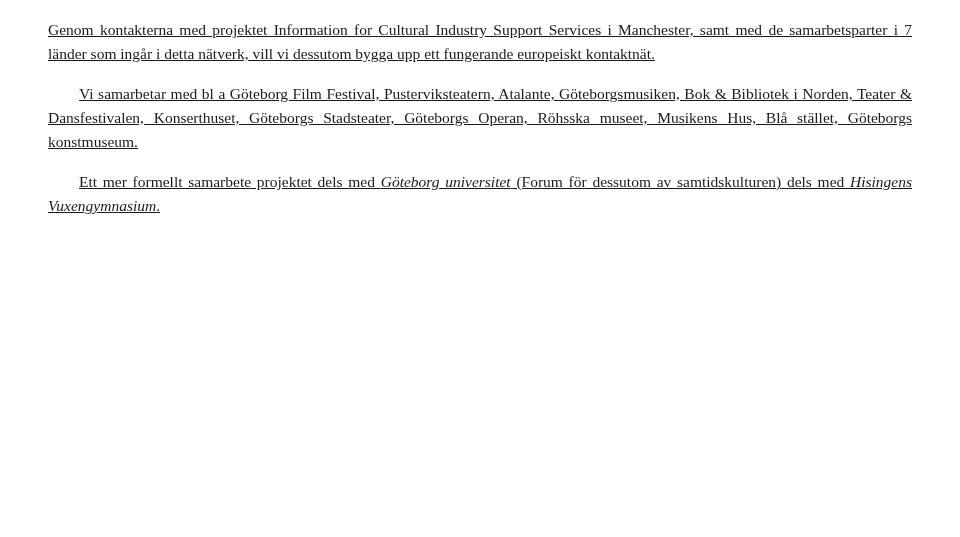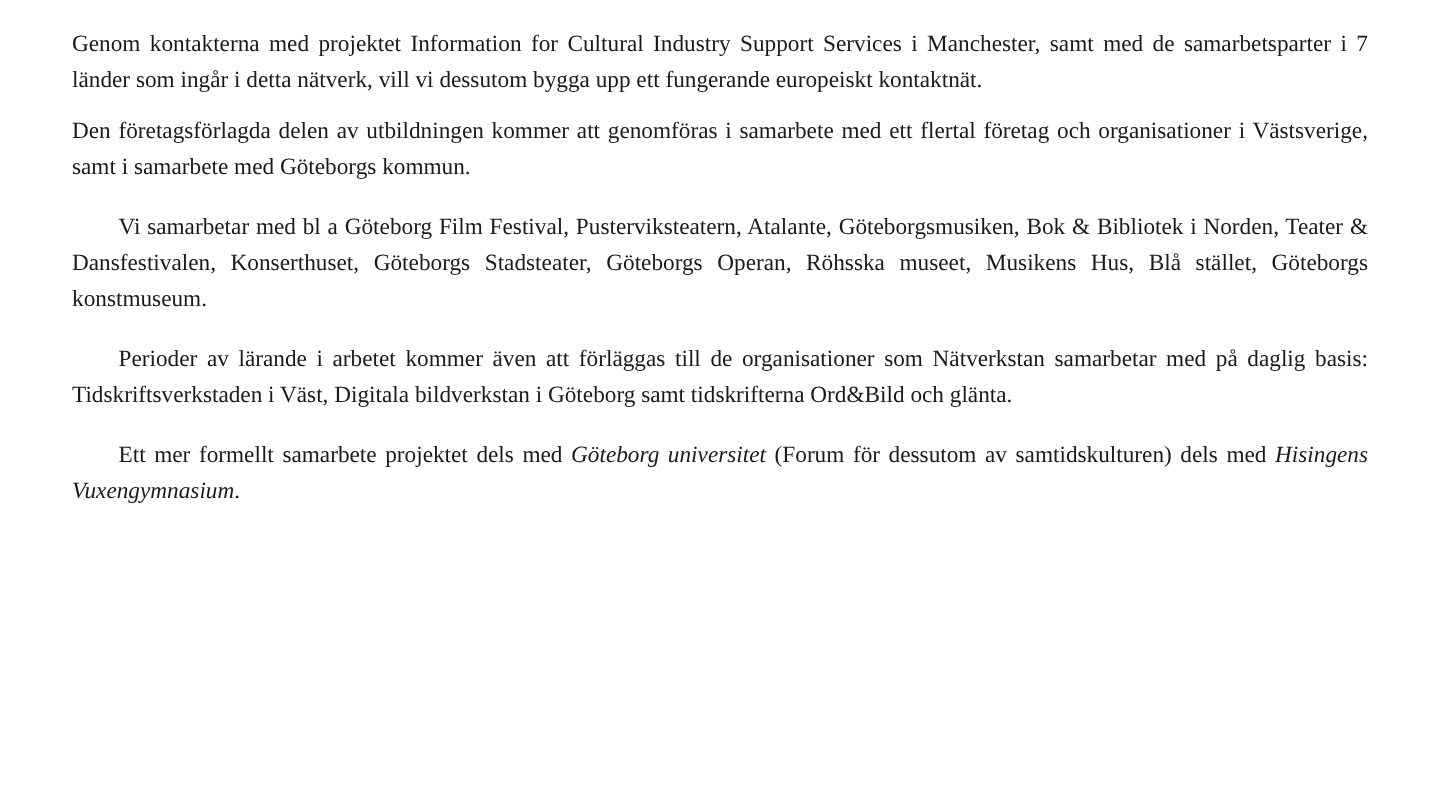--- a/index.html
+++ b/index.html
@@ -18,20 +18,21 @@
     }
     .page-container {
       width: 960px;
       height: 537px;
       padding: 18px 48px 18px 48px;
       overflow: hidden;
     }
     .content-text {
       line-height: 1.55;
       text-align: justify;
+      text-decoration: underline;
     }
     .paragraph {
       margin-bottom: 10px;
     }
     .paragraph-indented {
       margin-bottom: 10px;
       text-indent: 2em;
       margin-top: 16px;
     }
     em {
@@ -41,30 +42,24 @@
 </head>
 <body>
 
 <div class="page-container">
   <div class="content-text">
 
     <div class="paragraph">
       <span>Genom kontakterna med projektet Information for Cultural Industry Support Services i Manchester, samt med de samarbetsparter i 7 länder som ingår i detta nätverk, vill vi dessutom bygga upp ett fungerande europeiskt kontaktnät.</span>
     </div>
 
-    <div class="paragraph">
-      <span>Den företagsförlagda delen av utbildningen kommer att genomföras i samarbete med ett flertal företag och organisationer i Västsverige, samt i samarbete med Göteborgs kommun.</span>
-    </div>
 
     <div class="paragraph-indented">
       <span>Vi samarbetar med bl a Göteborg Film Festival, Pusterviksteatern, Atalante, Göteborgsmusiken, Bok &amp; Bibliotek i Norden, Teater &amp; Dansfestivalen, Konserthuset, Göteborgs Stadsteater, Göteborgs Operan, Röhsska museet, Musikens Hus, Blå stället, Göteborgs konstmuseum.</span>
     </div>
 
-    <div class="paragraph-indented">
-      <span>Perioder av lärande i arbetet kommer även att förläggas till de organisationer som Nätverkstan samarbetar med på daglig basis: Tidskriftsverkstaden i Väst, Digitala bildverkstan i Göteborg samt tidskrifterna Ord&amp;Bild och glänta.</span>
-    </div>
 
     <div class="paragraph-indented">
       <span>Ett mer formellt samarbete projektet dels med </span><em>Göteborg universitet</em><span> (Forum för dessutom av samtidskulturen) dels med </span><em>Hisingens Vuxengymnasium</em><span>.</span>
     </div>
 
   </div>
 </div>
 
 </body></html>

